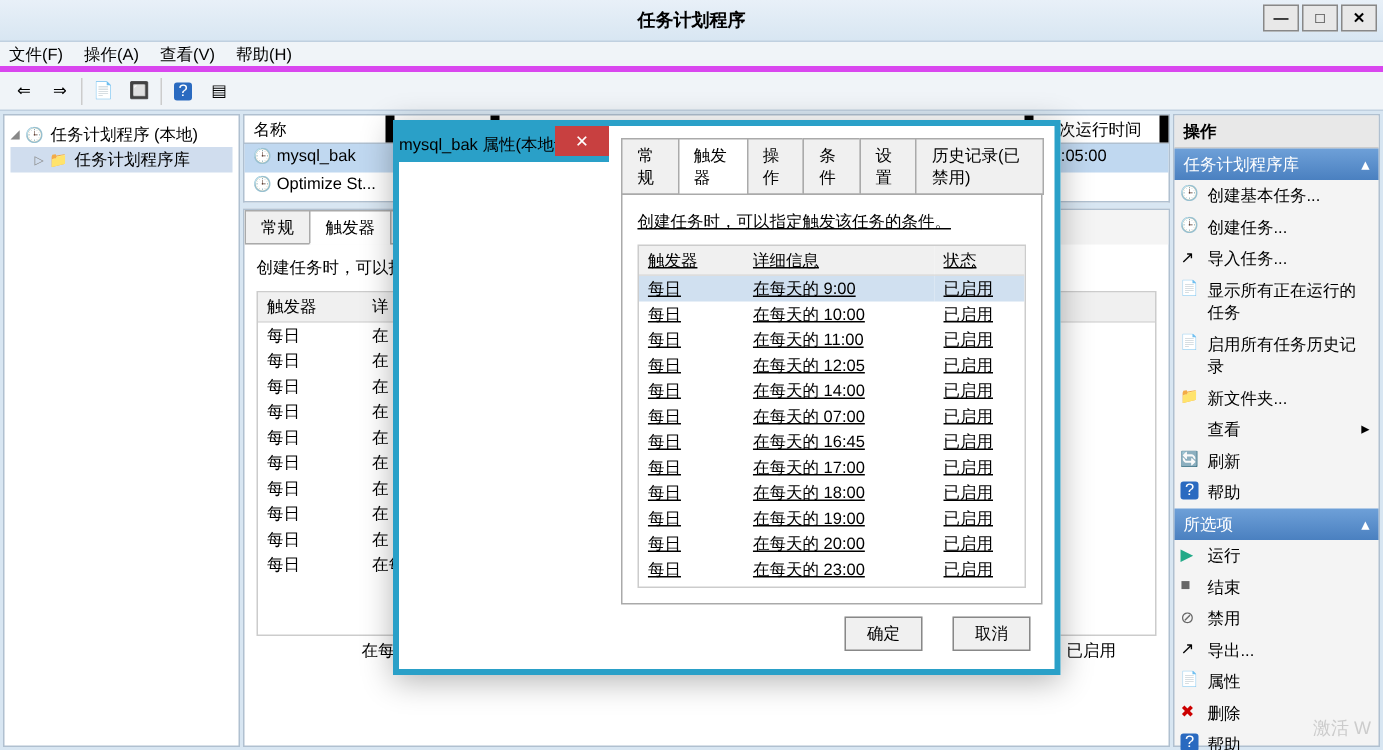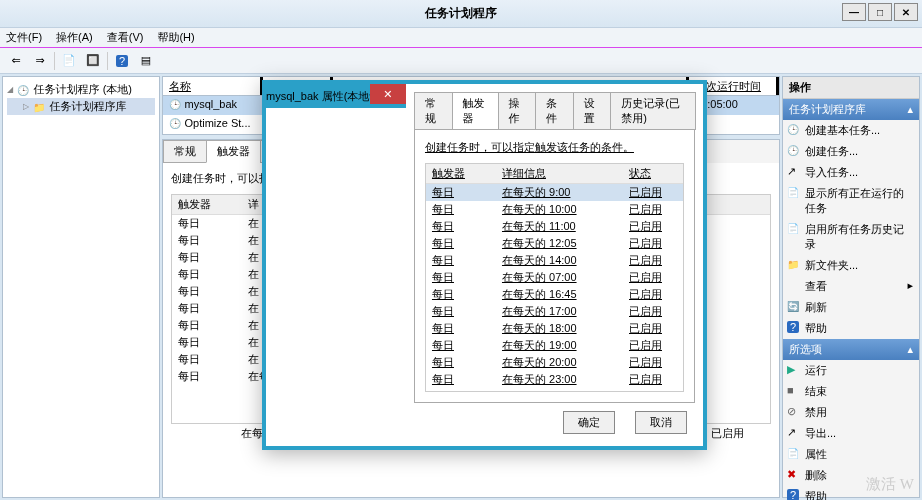--- a/index.html
+++ b/index.html
@@ -3,35 +3,35 @@
 <meta charset="utf-8">
 <style>
   * { box-sizing: border-box; margin: 0; padding: 0; font-family: "Microsoft YaHei", "SimSun", sans-serif; font-size: 11px; }
   body { background: #d8e6f2; width: 922px; height: 500px; overflow: hidden; position: relative; }
 
   .titlebar { height: 28px; background: linear-gradient(#e8f0f8,#d8e6f2); display:flex; align-items:center; justify-content:center; position:relative; border-bottom:1px solid #c0d0e0;font-weight:bold; }
   .titlebar .title { font-size: 12px; }
   .winbtns { position:absolute; right:4px; top:3px; display:flex; gap:2px; }
   .winbtn { width:24px; height:18px; border:1px solid #888; background:#e8e8e8; display:flex;align-items:center;justify-content:center; font-size:10px; cursor:pointer; }
 
-  .menubar { height:20px; background:#f0f4f8; display:flex; align-items:center; padding:0 6px; gap:14px; border-bottom:1px solid #d946ef; }
+  .menubar { height:20px; background:#f0f4f8; display:flex; align-items:center; padding:0 6px; gap:14px; border-bottom:4px solid #d946ef; }
   .menubar span { cursor:pointer; }
 
   .toolbar { height:26px; background:#f0f4f8; display:flex; align-items:center; padding:0 6px; gap:4px; border-bottom:1px solid #c0d0e0; }
   .tbtn { width:20px;height:20px; border:1px solid transparent; display:flex;align-items:center;justify-content:center; cursor:pointer; }
 
   .workarea { display:flex; height:426px; }
   .tree { width:158px; background:#fff; border:1px solid #b0c0d0; margin:2px; padding:4px; }
   .tree-item { display:flex;align-items:center; gap:4px; padding:1px 0; cursor:pointer; }
   .tree-item.sel { background:#d0ddee; }
   .tri { font-size:8px; color:#888; }
 
   .center { flex:1; margin:2px 0; display:flex; flex-direction:column; position:relative; }
   .listhdr { height:20px; background:#fff; border:1px solid #b0c0d0; display:flex; }
-  .listhdr div { border-right:3px solid #000000; padding:2px 6px;text-decoration:underline; }
+  .listhdr div { border-right:6px solid #000000; padding:2px 6px; }
   .listbody { background:#fff; border:1px solid #b0c0d0; border-top:none; }
   .listrow { display:flex; padding:1px 0; }
   .listrow div { padding:1px 6px; }
   .listrow.sel { background:#c0d8f0; }
 
   .subpane { flex:1; background:#fff; border:1px solid #b0c0d0; margin-top:4px; display:flex; flex-direction:column; overflow:hidden; }
   .tabs { display:flex; background:#f4f4f4; }
   .subcontent { padding:8px; flex:1; overflow:hidden; }
 
   .actionpane { width:138px; background:#f4f4f4; border:1px solid #b0c0d0; margin:2px; display:flex; flex-direction:column; }
@@ -331,13 +331,13 @@
         </table>
       </div>
     </div>
     <div class="footer">
       <button>确定</button>
       <button>取消</button>
     </div>
   </div>
 </div>
 
-<div style="position:absolute;right:8px;bottom:6px;color:#ccc;font-size:15px;font-family:Liberation Serif, serif;">激活 W</div>
+<div style="position:absolute;right:8px;bottom:6px;color:#ccc;font-size:12px;">激活 W</div>
 
 </body></html>

